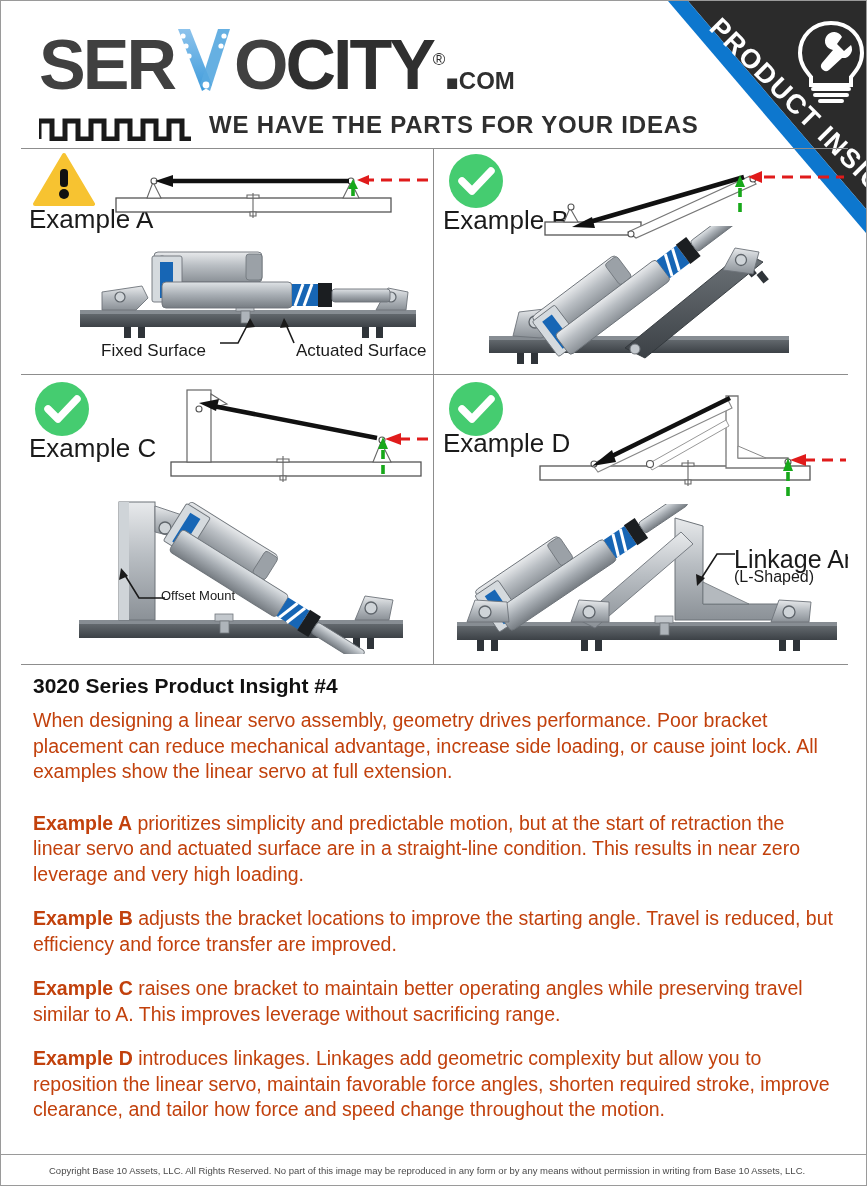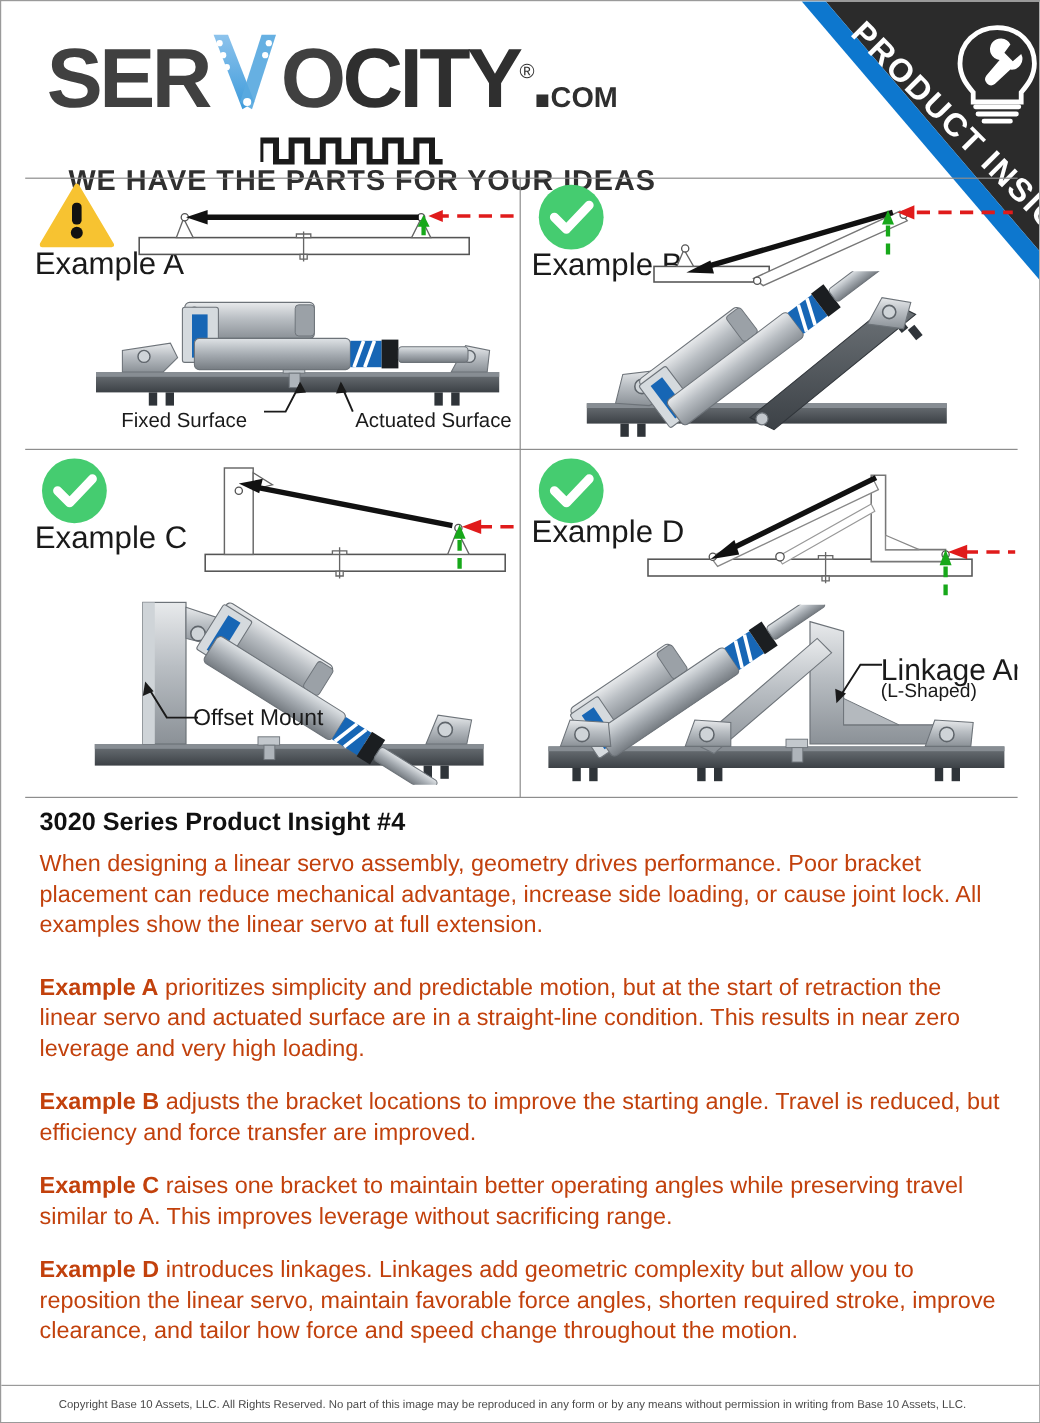--- a/index.html
+++ b/index.html
@@ -21,21 +21,21 @@
   .logo-city{color:#2f2f2f;}
   .logo-reg{font-size:17px;vertical-align:super;color:#2f2f2f;font-weight:normal;}
   .logo-dot{color:#2f2f2f;}
   .logo-com{font-size:24px;color:#2f2f2f;letter-spacing:0px;}
 
   
   .logo-v-slot{position:relative;display:inline-block;width:60px;height:70px;
       vertical-align:top;}
   .logo-v-slot svg{position:absolute;left:-4px;top:-4px;}
 
-  .tagline-row{position:absolute;left:38px;top:110px;display:flex;align-items:center;flex-direction:column;}
+  .tagline-row{position:absolute;left:38px;top:110px;display:flex;align-items:flex-end;}
   .square-wave{display:block;}
   .tagline-text{font-size:24px;font-weight:bold;color:#2f2f2f;letter-spacing:0.8px;
     margin-left:18px;padding-bottom:2px;font-family:"Liberation Sans",sans-serif;}
 
   
   #ribbon{position:absolute;right:0;top:0;width:280px;height:250px;pointer-events:none;}
   #ribbon svg{display:block;}
   .ribbon-text{font-size:27px;font-weight:bold;fill:#ffffff;
      font-family:"Liberation Sans",sans-serif;letter-spacing:1.5px;}
 
@@ -371,21 +371,21 @@
           <rect x="280" y="47" width="56" height="13" rx="3" fill="url(#rod)" stroke="#6d7379" stroke-width="0.9"></rect>
         </g>
 
         <path d="M286,128 L296,104 L324,108 L320,128 Z" fill="url(#alu)" stroke="#6d7379" stroke-width="0.9"></path>
         <circle cx="302" cy="116" r="6" fill="#cfd4d8" stroke="#5f656b" stroke-width="1.3"></circle>
 
         <rect x="146" y="122" width="18" height="7" fill="#c3c8cd" stroke="#70767c" stroke-width="0.8"></rect>
         <rect x="151" y="129" width="9" height="12" fill="#aeb4ba" stroke="#70767c" stroke-width="0.8"></rect>
       </svg>
 
-      <div class="cap" style="left:140px;top:212px;font-size:19px;">Offset Mount</div>
+      <div class="cap" style="left:140px;top:212px;font-size:13px;">Offset Mount</div>
       <svg style="position:absolute;left:88px;top:190px;" width="60" height="38" viewBox="0 0 60 38">
         <path d="M56,32 L30,32 L14,6" stroke="#1a1a1a" stroke-width="1.6" fill="none"></path>
         <path d="M12,2 L10,14 L19,10 Z" fill="#1a1a1a"></path>
       </svg>
     </div>
 
     <div class="cell cellD">
       <svg class="badge" width="58" height="58" viewBox="0 0 58 58">
         <circle cx="29" cy="29" r="27" fill="#45cc70"></circle>
         <path d="M15,29 L25,39 L44,19" fill="none" stroke="#ffffff" stroke-width="7.5" stroke-linecap="round" stroke-linejoin="round"></path>

